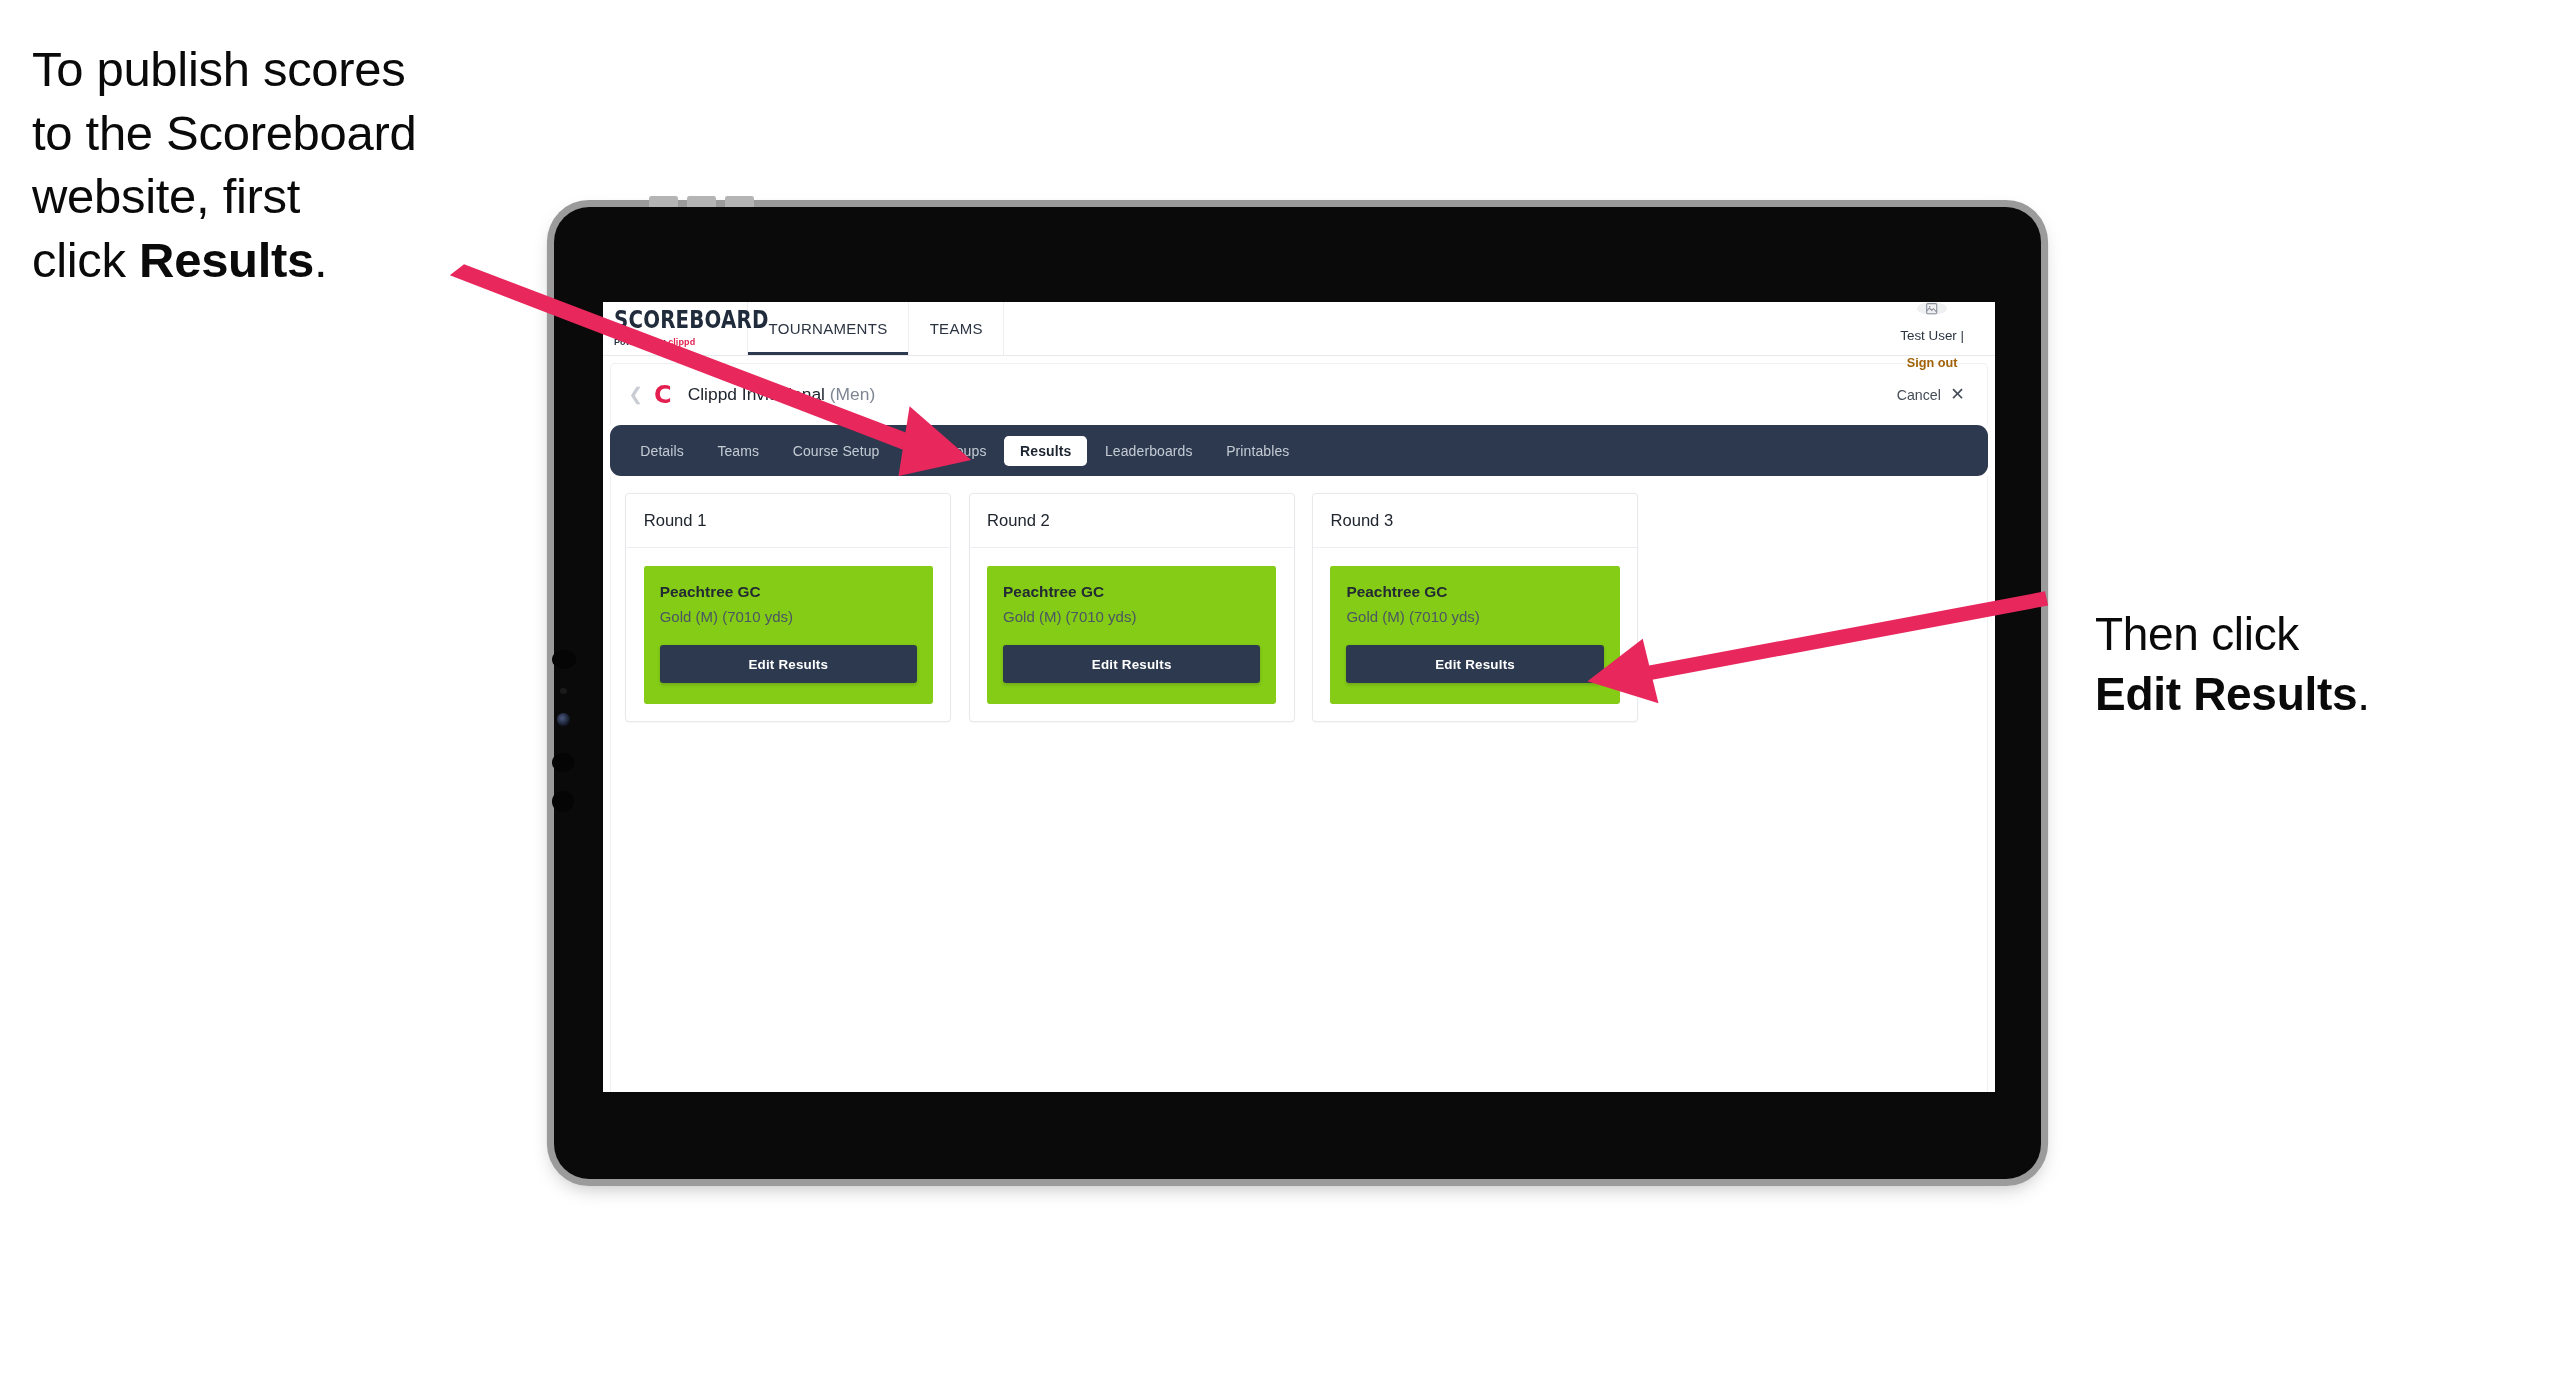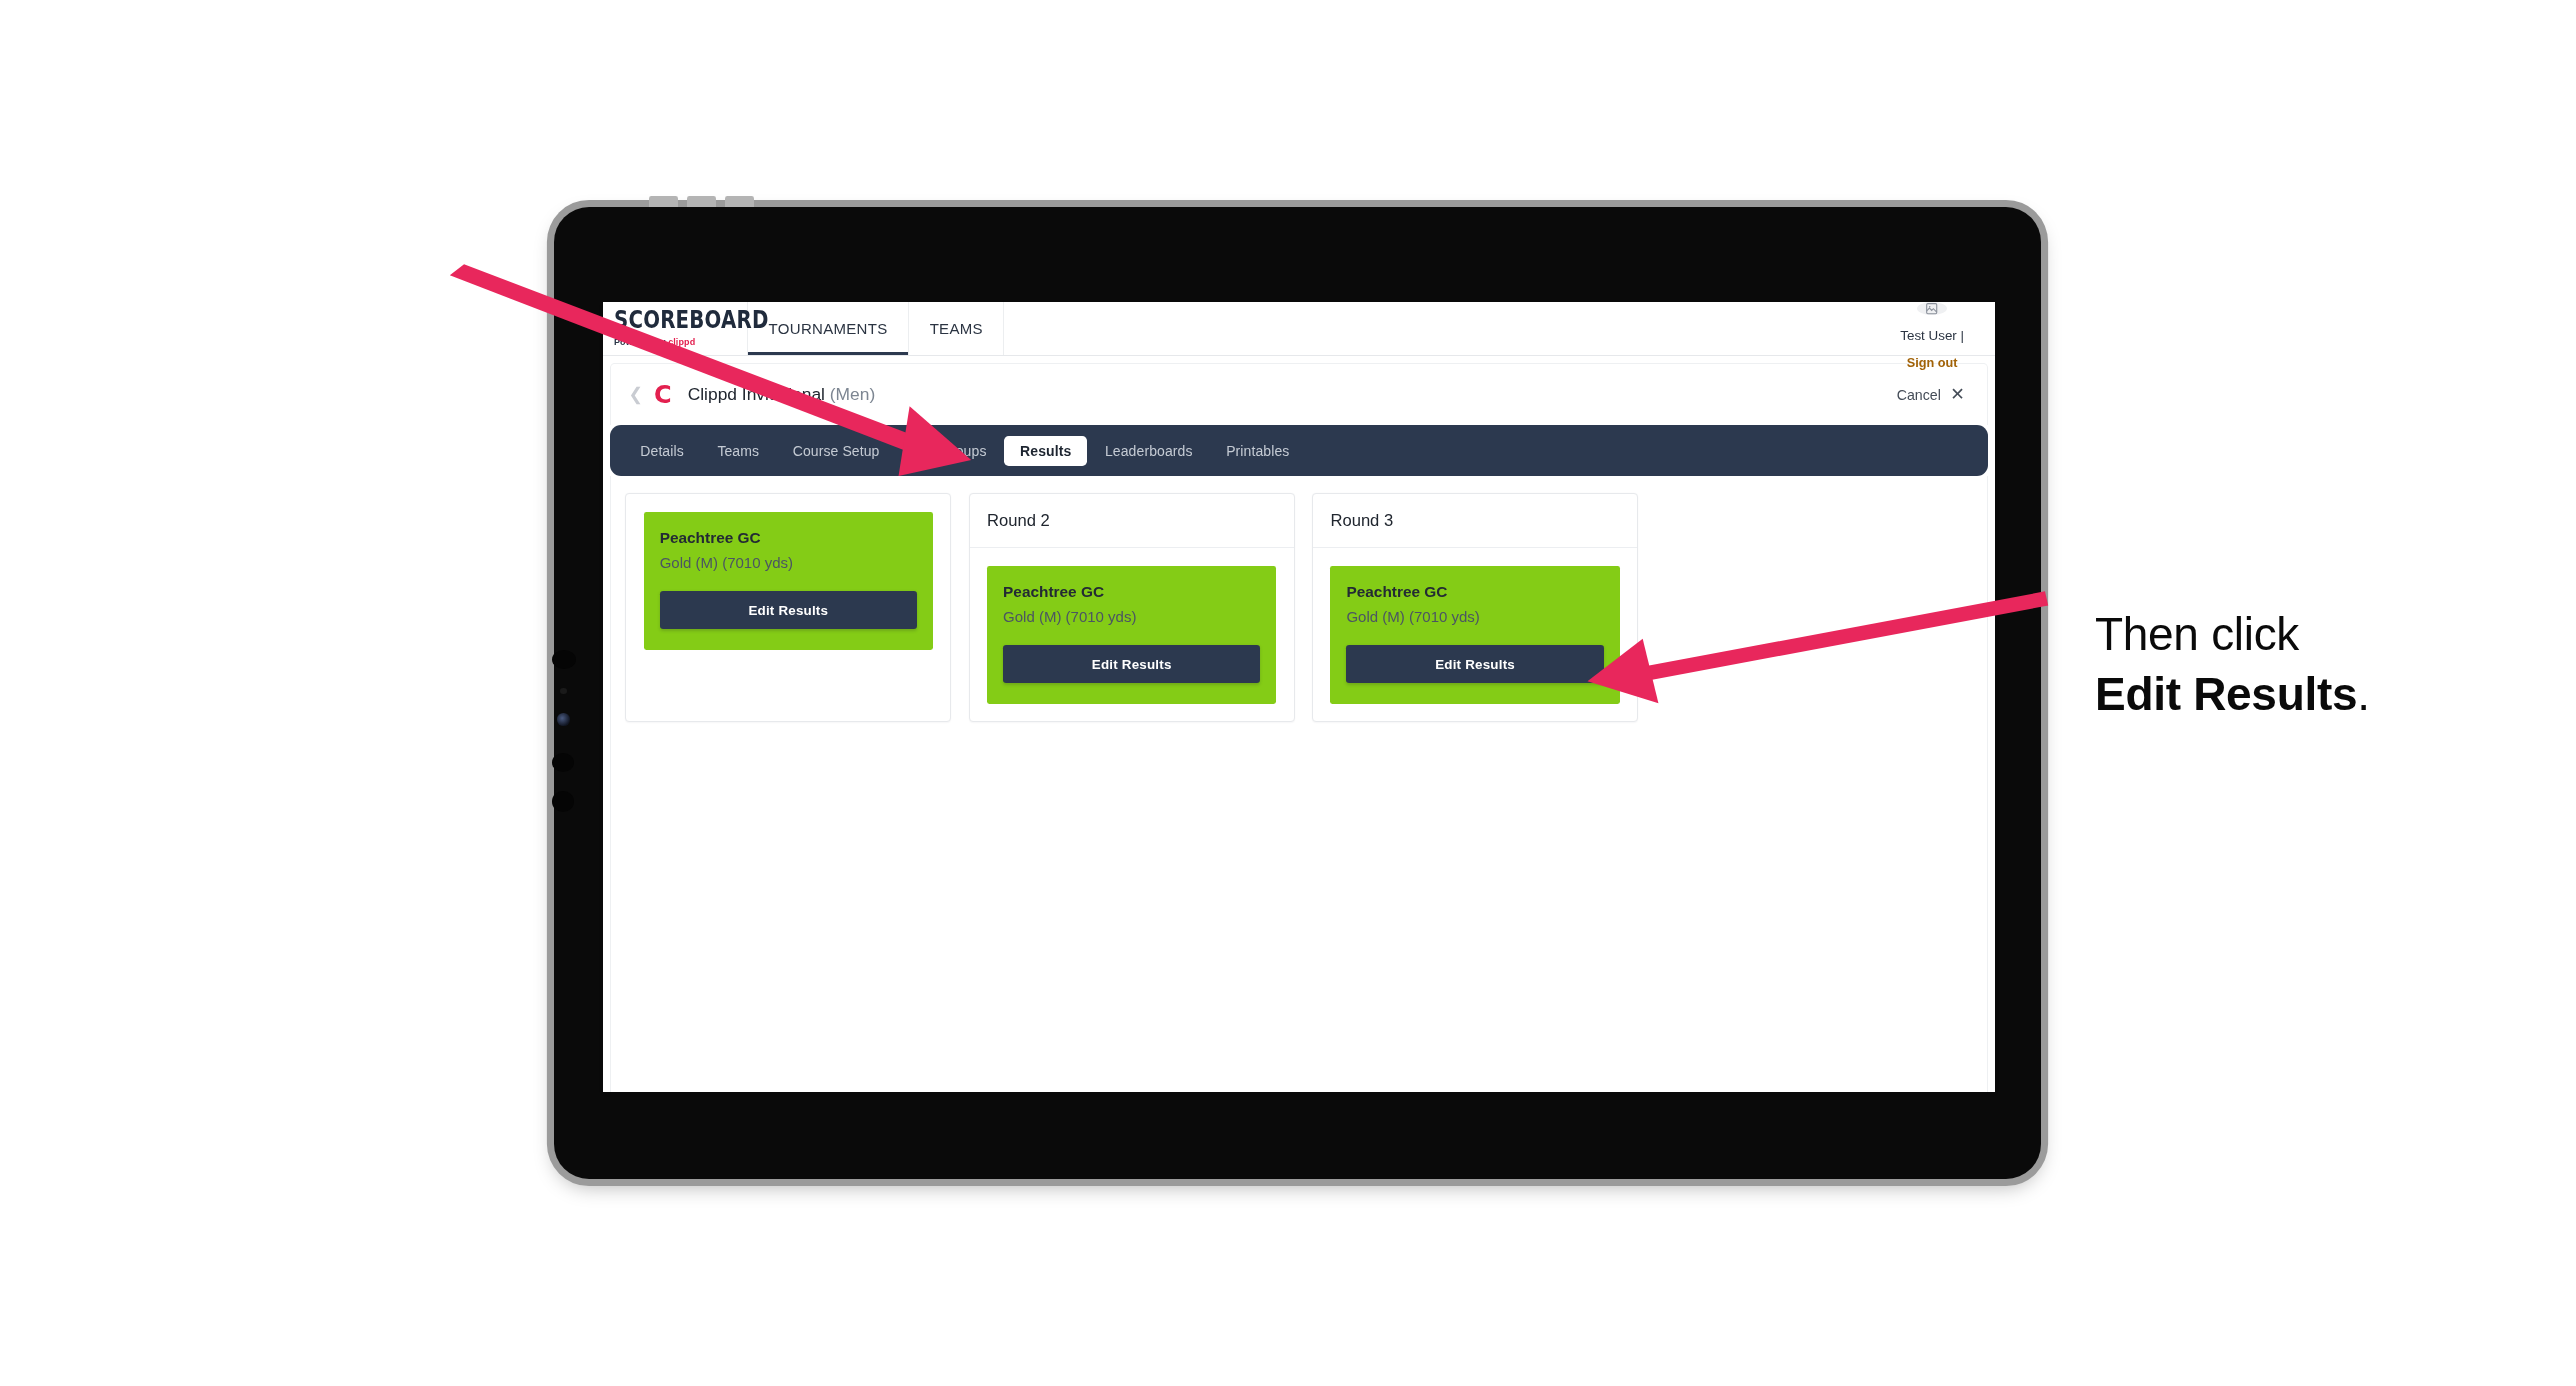--- a/index.html
+++ b/index.html
@@ -176,20 +176,26 @@
   
   .arrow-svg { position: absolute; pointer-events: none; }
   #arrow-left-svg  { left: 443px; top: 261px;  width: 554px; height: 237px; }
   #arrow-right-svg { left: 1574px; top: 585px; width: 475px; height: 142px; }
 </style>
 </head>
 <body>
 
 <div id="stage">
 
+  <div id="annot-left" class="annot">
+    <div>To publish scores</div>
+    <div>to the Scoreboard</div>
+    <div>website, first</div>
+    <div><span>click </span><b>Results</b><span>.</span></div>
+  </div>
 
   <div id="annot-right" class="annot">
     <div>Then click</div>
     <div><b>Edit Results</b><span>.</span></div>
   </div>
 
   <div id="tablet">
     <div id="nub1" class="nub"></div>
     <div id="nub2" class="nub"></div>
     <div id="nub3" class="nub"></div>
@@ -249,20 +255,23 @@
         <div class="tab"><span>Tee Groups</span></div>
         <div class="tab active"><span>Results</span></div>
         <div class="tab"><span>Leaderboards</span></div>
         <div class="tab"><span>Printables</span></div>
       </div>
 
       <div id="content">
         <div id="cards">
 
           <div class="round-card">
+            <div class="round-head">
+                <span>Round 1</span>
+              </div>
             <div class="round-body">
               <div class="course-panel">
                 <div class="course-name">Peachtree GC</div>
                 <div class="course-tee">Gold (M) (7010 yds)</div>
                 <button class="edit-btn">Edit Results</button>
               </div>
             </div>
           </div>
 
           <div class="round-card">

